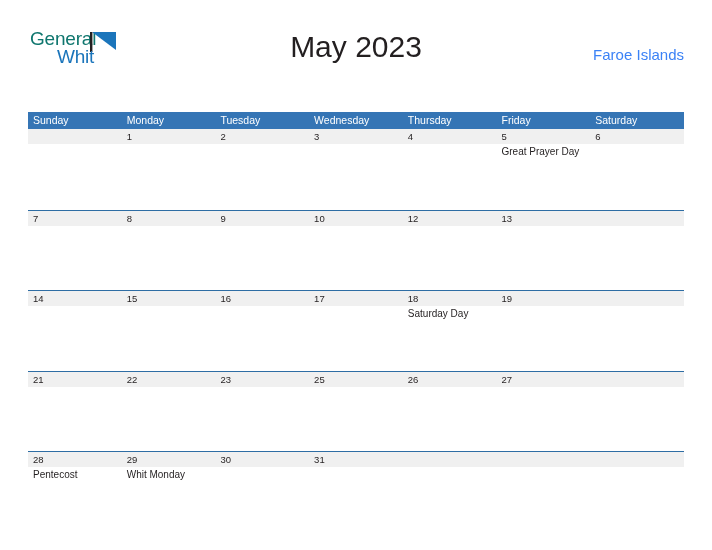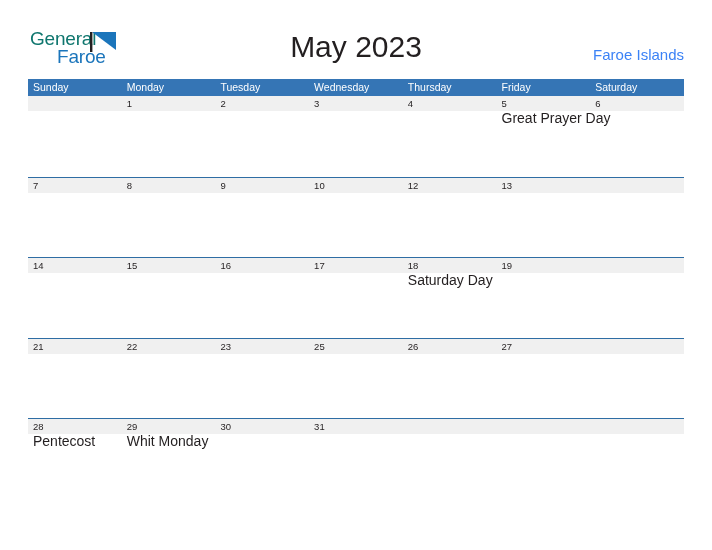--- a/index.html
+++ b/index.html
@@ -94,20 +94,21 @@
     left: 28px;
     top: 79px;
     width: 656px;
   }
 
   .dow-row {
     display: flex;
     width: 656px;
     height: 17px;
     background: #3575b5;
+    margin-top: 33px;
   }
   .dow-cell {
     width: 93.714px;
     height: 17px;
     line-height: 17px;
     padding-left: 5px;
     box-sizing: border-box;
     color: #ffffff;
     font-size: 10.5px;
     font-family: "Liberation Sans", sans-serif;
@@ -156,21 +157,21 @@
     line-height: 15px;
     font-size: 9.5px;
     color: #231f20;
     font-family: "Liberation Sans", sans-serif;
   }
   .day-event {
     position: relative;
     z-index: 2;
     display: block;
     margin-top: 2px;
-    font-size: 14px;
+    font-size: 10px;
     color: #231f20;
     line-height: 11px;
     font-family: "Liberation Sans", sans-serif;
     white-space: nowrap;
   }
   .day-cell.empty .day-num {
     visibility: hidden;
   }
 </style>
 </head>
@@ -180,21 +181,21 @@
 
   <div class="header">
 
     <div class="logo">
       <span class="logo-general">General</span>
       <svg class="logo-flag" viewBox="0 0 28 22">
         <polygon points="0,0 28,0 28,18 0,18" fill="none"></polygon>
         <polygon points="2,1 26,1 26,19" fill="#1b75bb"></polygon>
         <rect x="0" y="1" width="2.4" height="20" fill="#231f20"></rect>
       </svg>
-      <span class="logo-blue">Faroe</span>
+      <span class="logo-blue">Whit</span>
     </div>
 
     <div class="cal-title">May 2023</div>
 
     <div class="country">Faroe Islands</div>
   </div>
 
   <div class="grid">
     <div class="dow-row">
       <div class="dow-cell">Sunday</div>

